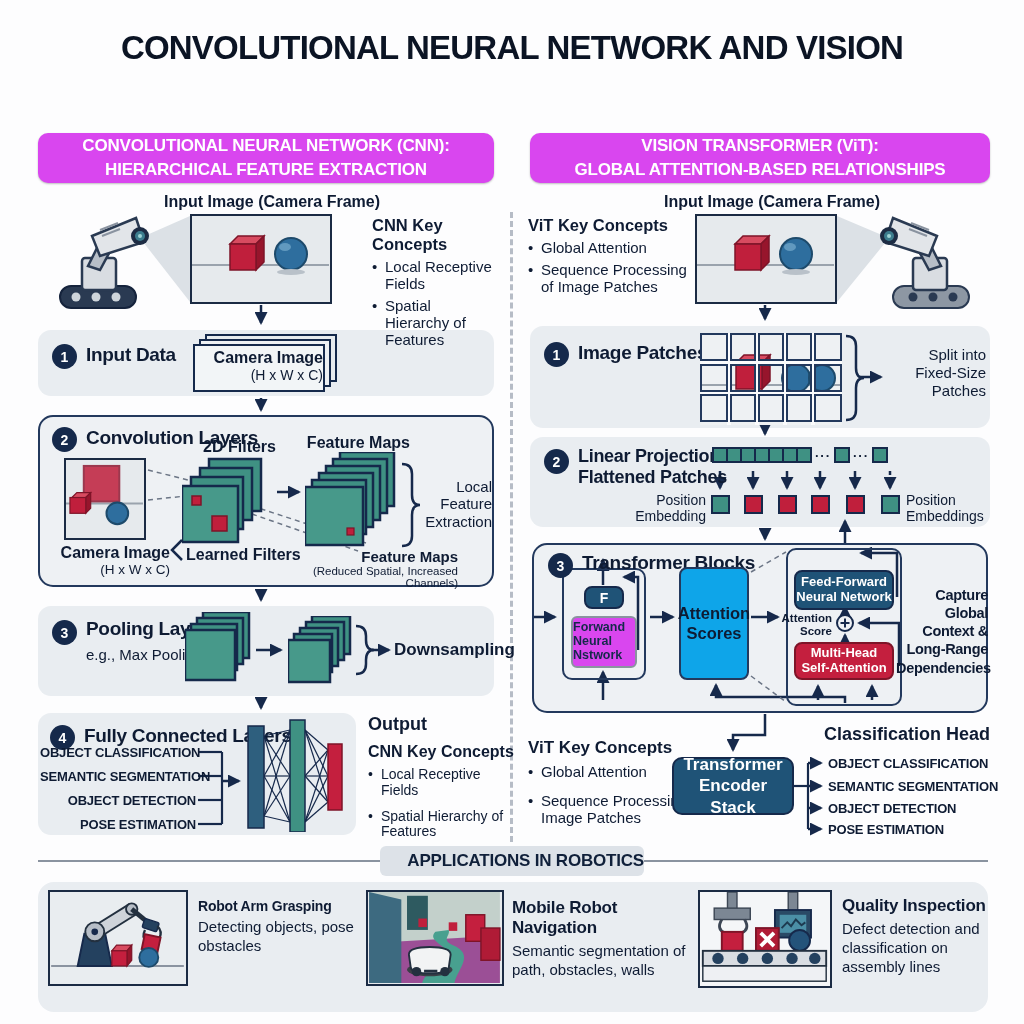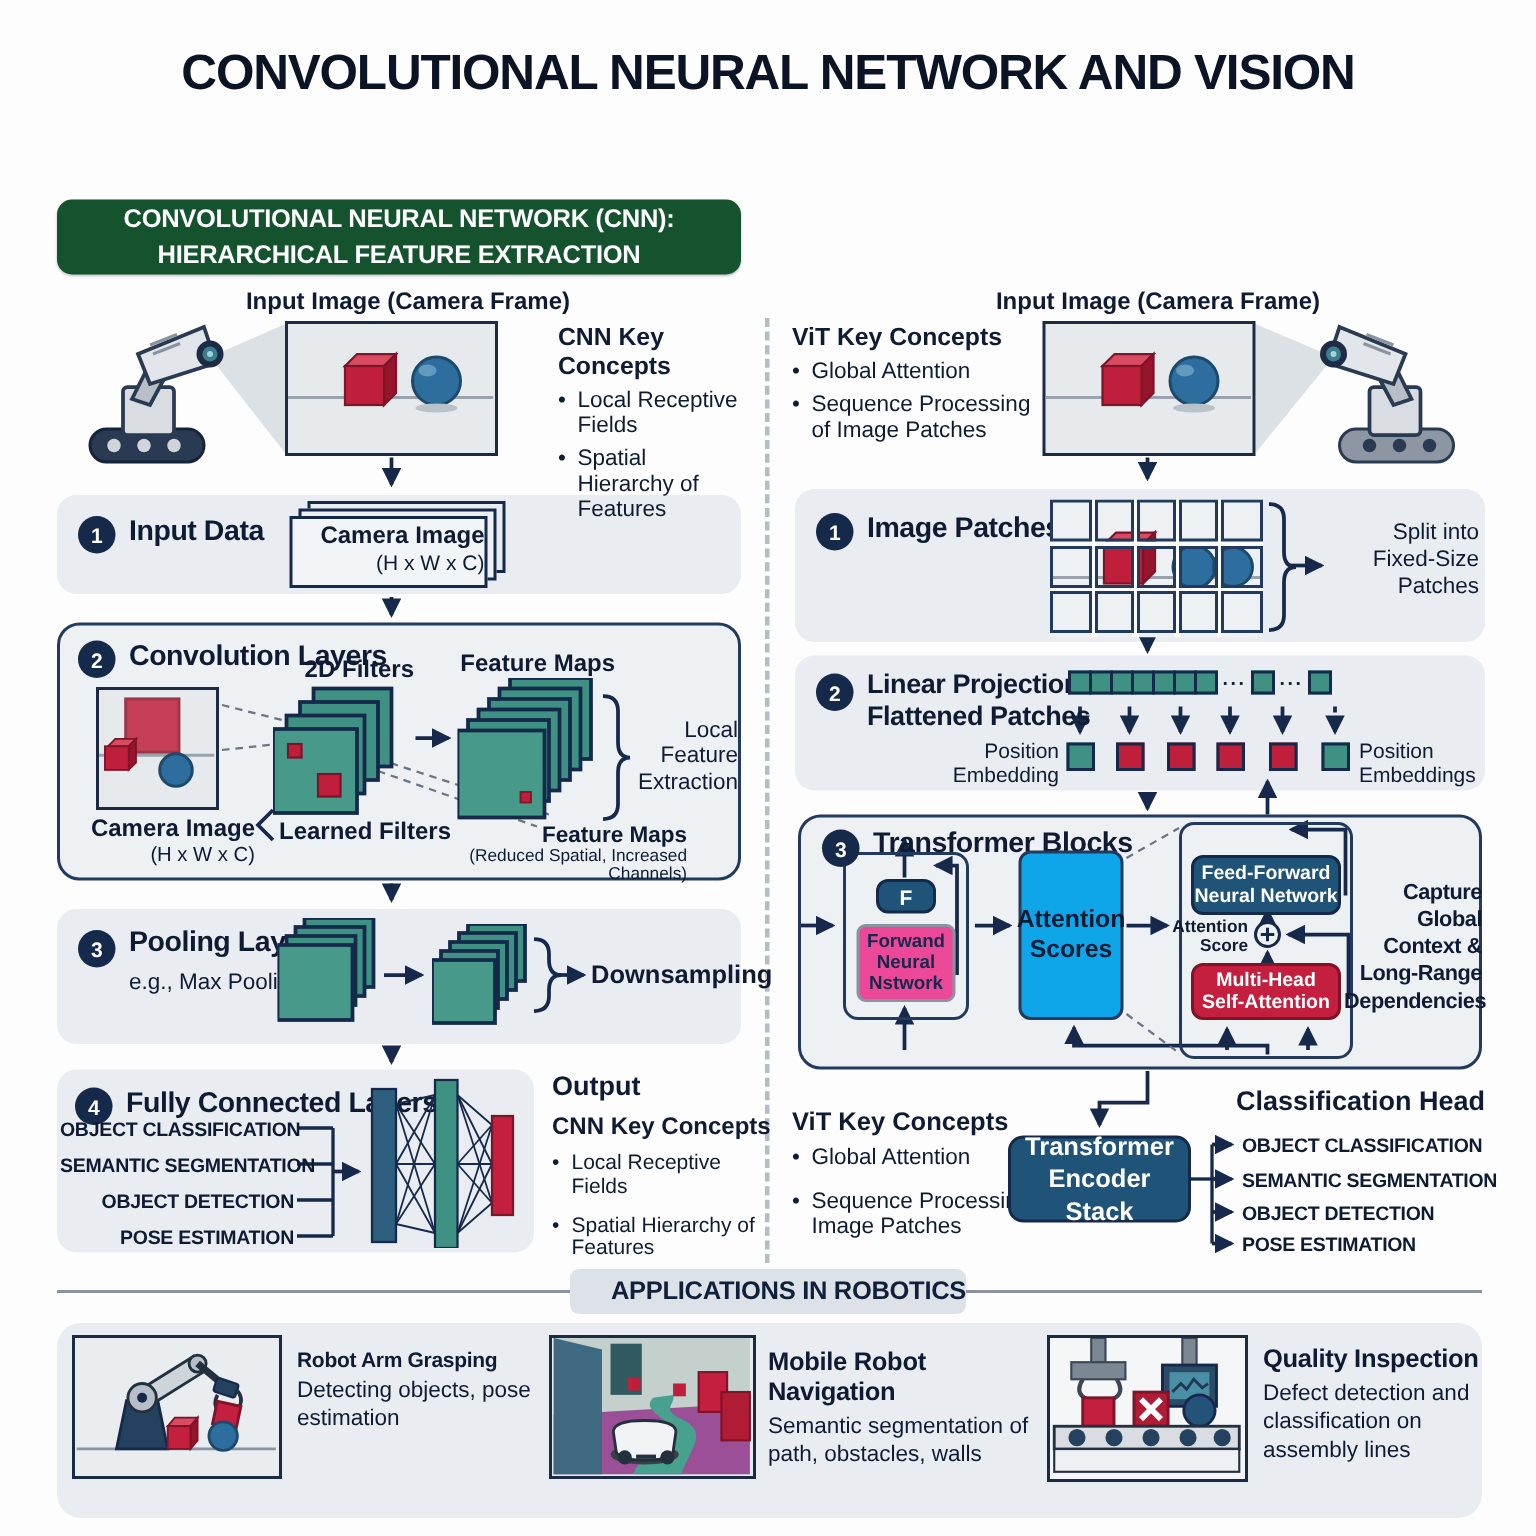--- a/index.html
+++ b/index.html
@@ -1,21 +1,21 @@
 <!DOCTYPE html>
 <html><head>
 <meta charset="utf-8">
 <style>
   html,body{margin:0;padding:0;background:#ffffff;font-family:"Liberation Sans",sans-serif;color:#0e1b33;}
   #page{position:relative;width:1024px;height:1024px;background:#fdfdfe;overflow:hidden;}
   .abs{position:absolute;}
   .b{font-weight:bold;}
   .center{text-align:right;}
   #title{left:0;right:0;top:26px;text-align:center;font-weight:bold;font-size:33px;line-height:1.32;letter-spacing:-0.8px;color:#0b1424;}
-  .pill{background:#14532d;color:#ffffff;border-radius:10px;display:flex;flex-direction:column;justify-content:center;text-align:center;font-weight:bold;font-size:17px;line-height:1.4;letter-spacing:-0.2px;box-shadow:0 1px 2px rgba(0,0,0,.25);}
+  .pill{background:#d946ef;color:#ffffff;border-radius:10px;display:flex;flex-direction:column;justify-content:center;text-align:center;font-weight:bold;font-size:17px;line-height:1.4;letter-spacing:-0.2px;box-shadow:0 1px 2px rgba(0,0,0,.25);}
   .vdash{border-left:3px dashed #b6bcc6;}
   .sec{background:#e9edf1;border-radius:13px;}
   .sec-o{background:#eef1f4;border:2.5px solid #23395d;border-radius:15px;box-sizing:border-box;}
   .badge{width:25px;height:25px;border-radius:50%;background:#15294b;color:#fff;font-size:14px;font-weight:bold;display:flex;align-items:center;justify-content:center;}
   .stitle{font-size:19px;font-weight:bold;letter-spacing:-0.3px;}
   .kc-t{font-size:16.5px;font-weight:bold;}
   ul.kc{margin:3px 0 0;padding:0;}
   ul.kc li{list-style:none;font-size:15px;line-height:1.13;margin-top:5px;position:relative;padding-left:13px;}
   ul.kc li::before{content:"•";position:absolute;left:0;}
   .imgbox{position:absolute;border:2.5px solid #1b2b44;background:#e6eaed;box-sizing:border-box;}
@@ -114,20 +114,24 @@
   </svg>
 
   <div id="title" class="abs">
     <div>CONVOLUTIONAL NEURAL NETWORK AND VISION</div>
   </div>
 
   <div class="abs pill" style="left:38px;top:133px;width:456px;height:50px;z-index:2">
     <div>CONVOLUTIONAL NEURAL NETWORK (CNN):</div>
     <div>HIERARCHICAL FEATURE EXTRACTION</div>
   </div>
+  <div class="abs pill" style="left:530px;top:133px;width:460px;height:50px;z-index:2">
+    <div>VISION TRANSFORMER (ViT):</div>
+    <div>GLOBAL ATTENTION-BASED RELATIONSHIPS</div>
+  </div>
 
   <div class="abs vdash" style="left:510px;top:212px;height:630px;width:0;z-index:0"></div>
 
   <div class="abs b center" style="left:150px;top:193px;width:230px;font-size:16px;z-index:2">Input Image (Camera Frame)</div>
 
   <svg class="abs" style="left:52px;top:208px;z-index:2" width="115" height="108" viewBox="0 0 115 108">
     <rect x="8" y="78" width="76" height="22" rx="11" fill="#2a3a52" stroke="#15233c" stroke-width="2"></rect>
     <circle cx="24" cy="89" r="4.5" fill="#cfd5db"></circle>
       <circle cx="44" cy="89" r="4.5" fill="#cfd5db"></circle>
       <circle cx="64" cy="89" r="4.5" fill="#cfd5db"></circle>
@@ -379,21 +383,21 @@
   <div class="sq teal" style="left:881px;top:495px;z-index:2"></div>
   <div class="abs" style="left:600px;top:492px;width:106px;font-size:14px;line-height:1.15;text-align:right;z-index:2">Position Embedding</div>
   <div class="abs" style="left:906px;top:492px;width:86px;font-size:14px;line-height:1.15;z-index:2">Position Embeddings</div>
 
   <div class="abs sec-o" style="left:532px;top:543px;width:456px;height:170px;z-index:0"></div>
   <div class="abs badge" style="left:548px;top:553px;z-index:2">3</div>
   <div class="abs stitle" style="left:582px;top:552px;z-index:2">Transformer Blocks</div>
 
   <div class="abs" style="left:562px;top:568px;width:84px;height:112px;border:2.5px solid #23395d;border-radius:10px;box-sizing:border-box;z-index:1"></div>
   <div class="abs navybox" style="left:584px;top:586px;width:40px;height:23px;font-size:14px;z-index:2">F</div>
-  <div class="abs" style="left:571px;top:616px;width:66px;height:52px;background:#ec4899;border:2px solid #8a93a0;border-radius:6px;box-sizing:border-box;display:flex;align-items:center;justify-content:center;text-align:center;font-size:12.5px;font-weight:bold;line-height:1.1;color:#15294b;z-index:2">Forwand Neural Nstwork</div>
+  <div class="abs" style="left:571px;top:616px;width:66px;height:52px;background:#d946ef;border:2px solid #8a93a0;border-radius:6px;box-sizing:border-box;display:flex;align-items:center;justify-content:center;text-align:left;font-size:12.5px;font-weight:bold;line-height:1.1;color:#15294b;z-index:2">Forwand Neural Nstwork</div>
 
   <div class="abs" style="left:679px;top:567px;width:70px;height:113px;background:#0ea5e9;border:2.5px solid #23395d;border-radius:8px;box-sizing:border-box;display:flex;align-items:center;justify-content:center;text-align:center;font-weight:bold;font-size:16.5px;line-height:1.2;z-index:2">Attention Scores</div>
 
   <div class="abs" style="left:786px;top:548px;width:116px;height:158px;border:2.5px solid #23395d;border-radius:10px;box-sizing:border-box;z-index:1"></div>
   <div class="abs navybox" style="left:794px;top:570px;width:100px;height:40px;font-size:13px;line-height:1.15;z-index:2">Feed-Forward Neural Network</div>
   <div class="abs b" style="left:780px;top:612px;width:52px;font-size:11.5px;line-height:1.1;text-align:right;z-index:2">Attention Score</div>
   <svg class="abs" style="left:836px;top:614px;z-index:2" width="18" height="18" viewBox="0 0 18 18">
     <circle cx="9" cy="9" r="8" fill="#eef1f4" stroke="#16294b" stroke-width="2"></circle>
     <line x1="9" y1="4.5" x2="9" y2="13.5" stroke="#16294b" stroke-width="2"></line>
     <line x1="4.5" y1="9" x2="13.5" y2="9" stroke="#16294b" stroke-width="2"></line>
@@ -431,21 +435,21 @@
       <path d="M99,40 q-4,8 2,12 M112,36 q6,6 2,13" stroke="#23303f" stroke-width="2.5" fill="none"></path>
       <rect x="97" y="46" width="17" height="16" fill="#c41f3e" stroke="#7e1428" stroke-width="2" transform="rotate(12 105 54)"></rect>
       <polygon points="64,62 69,56 85,56 80,62" fill="#d84b60" stroke="#7e1428" stroke-width="1.3"></polygon>
       <polygon points="80,62 85,56 85,72 80,78" fill="#97152c" stroke="#7e1428" stroke-width="1.3"></polygon>
       <rect x="64" y="62" width="16" height="16" fill="#c41f3e" stroke="#7e1428" stroke-width="1.3"></rect>
       <circle cx="103" cy="69" r="10" fill="#2e6e9e" stroke="#1d4a6b" stroke-width="2"></circle>
     </svg>
   </div>
   <div class="abs" style="left:198px;top:898px;width:158px;z-index:2">
     <div class="b" style="font-size:14px;letter-spacing:-0.2px">Robot Arm Grasping</div>
-    <div style="font-size:15px;line-height:1.25;margin-top:4px">Detecting objects, pose estimation</div>
+    <div style="font-size:15px;line-height:1.25;margin-top:4px">Detecting objects, pose obstacles</div>
   </div>
 
   <div class="imgbox" style="left:366px;top:890px;width:138px;height:96px;padding:0;z-index:2">
     <svg width="133" height="91" viewBox="0 0 138 96">
       <rect x="0" y="0" width="138" height="96" fill="#c3d0cb"></rect>
       <polygon points="0,96 138,96 138,46 0,54" fill="#9b4f96"></polygon>
       <polygon points="0,0 34,8 34,96 0,96" fill="#3d6a80"></polygon>
       <rect x="40" y="4" width="22" height="36" fill="#2e5a60"></rect>
       <rect x="52" y="28" width="9" height="9" fill="#c01f3c"></rect>
       <rect x="84" y="32" width="9" height="9" fill="#c01f3c"></rect>

